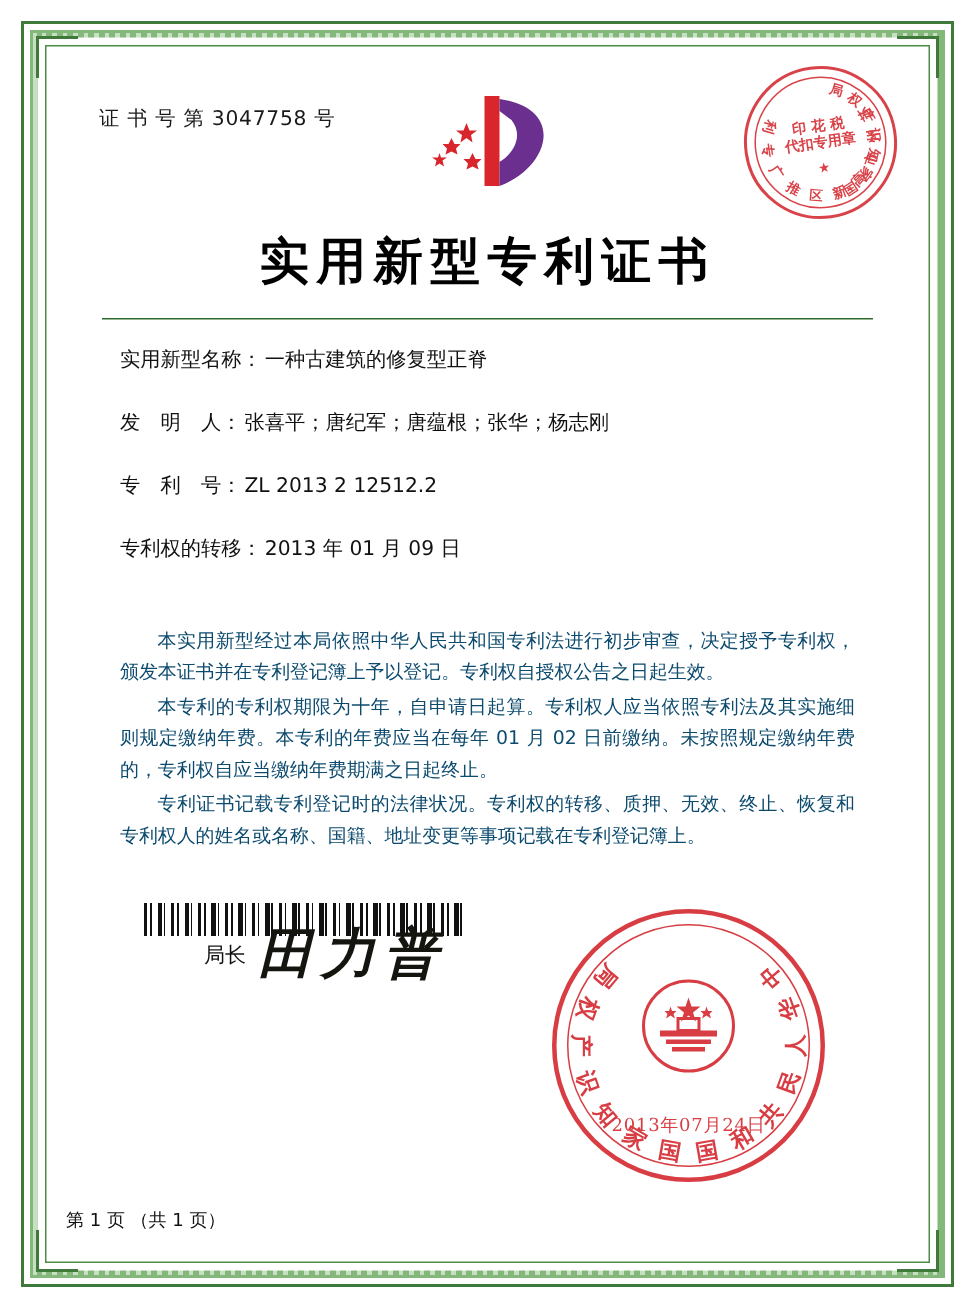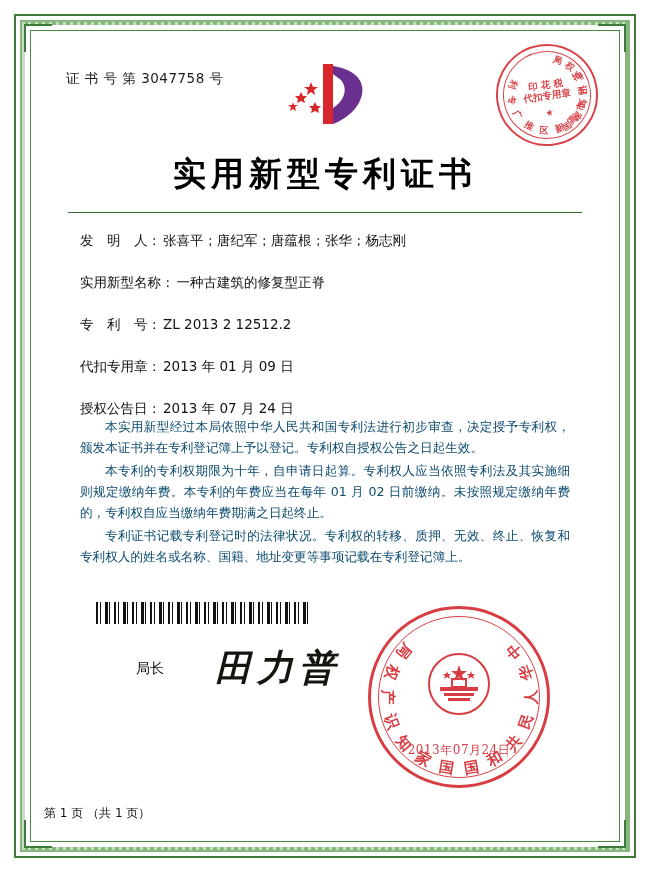--- a/index.html
+++ b/index.html
@@ -201,24 +201,23 @@
     background:
       repeating-linear-gradient(90deg,
         #111 0 2px, #fff 2px 4px, #111 4px 5px, #fff 5px 9px,
         #111 9px 12px, #fff 12px 13px, #111 13px 14px, #fff 14px 18px);
   }
 
   
   .signature-block {
     position: absolute;
     left: 92px;
-    top: 600px;
+    top: 568px;
     display: flex;
     align-items: center;
-    gap: 43px;
   }
   .signature-label {
     font-size: 14px;
     color: #111;
     margin-right: 8px;
   }
   .signature-name {
     font-family: "DejaVu Serif", "Liberation Serif", serif;
     font-size: 36px;
     font-weight: bold;
@@ -353,38 +352,34 @@
         <div>代扣专用章</div>
       </div>
       <div class="star">★</div>
     </div>
 
     <div class="title">实用新型专利证书</div>
     <div class="rule"></div>
 
     <div class="fields" id="fields">
         <div class="field-row">
+          <span class="field-label">实用新型名称：</span>
+          <span class="field-value">一种古建筑的修复型正脊</span>
+        </div>
+        <div class="field-row">
           <span class="field-label">发　明　人：</span>
           <span class="field-value">张喜平；唐纪军；唐蕴根；张华；杨志刚</span>
-        </div>
-        <div class="field-row">
-          <span class="field-label">实用新型名称：</span>
-          <span class="field-value">一种古建筑的修复型正脊</span>
         </div>
         <div class="field-row">
           <span class="field-label">专　利　号：</span>
           <span class="field-value">ZL 2013 2 12512.2</span>
         </div>
         <div class="field-row">
-          <span class="field-label">代扣专用章：</span>
+          <span class="field-label">专利权的转移：</span>
           <span class="field-value">2013 年 01 月 09 日</span>
-        </div>
-        <div class="field-row">
-          <span class="field-label">授权公告日：</span>
-          <span class="field-value">2013 年 07 月 24 日</span>
         </div>
       </div>
 
     <div class="paragraphs" id="paragraphs">
         <p>本实用新型经过本局依照中华人民共和国专利法进行初步审查，决定授予专利权，颁发本证书并在专利登记簿上予以登记。专利权自授权公告之日起生效。</p>
         <p>本专利的专利权期限为十年，自申请日起算。专利权人应当依照专利法及其实施细则规定缴纳年费。本专利的年费应当在每年 01 月 02 日前缴纳。未按照规定缴纳年费的，专利权自应当缴纳年费期满之日起终止。</p>
         <p>专利证书记载专利登记时的法律状况。专利权的转移、质押、无效、终止、恢复和专利权人的姓名或名称、国籍、地址变更等事项记载在专利登记簿上。</p>
       </div>
 
     <div class="barcode"></div>

